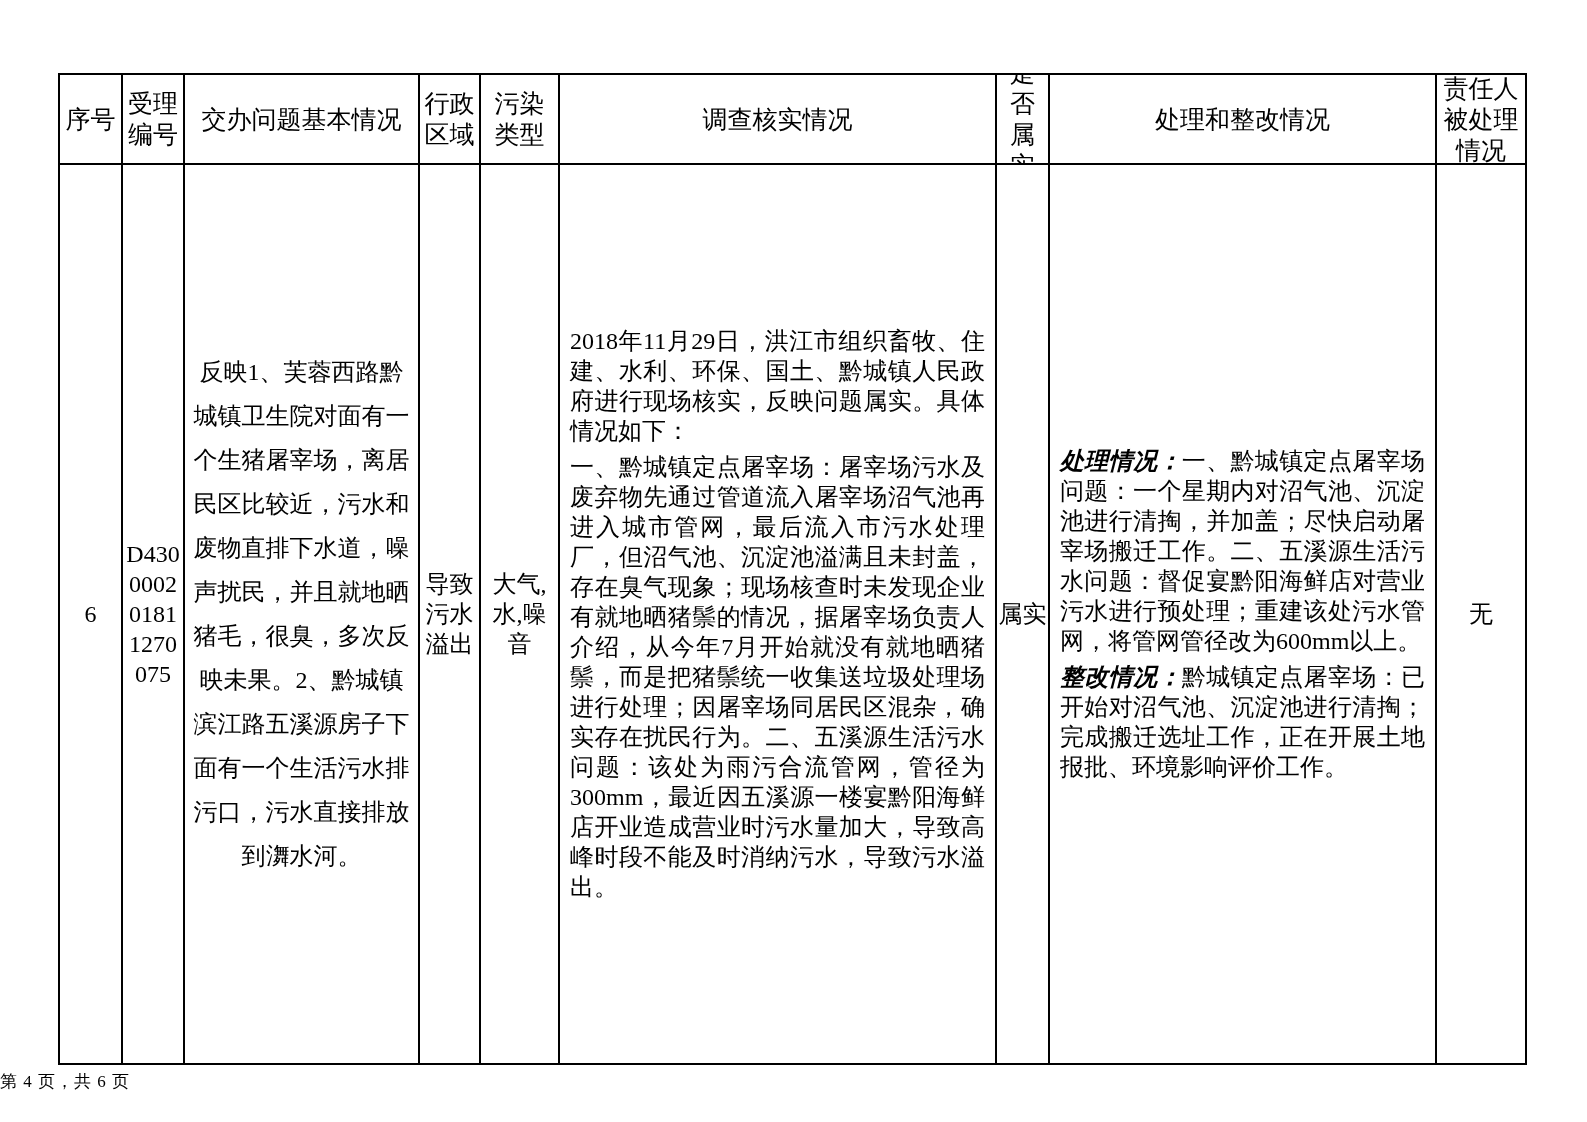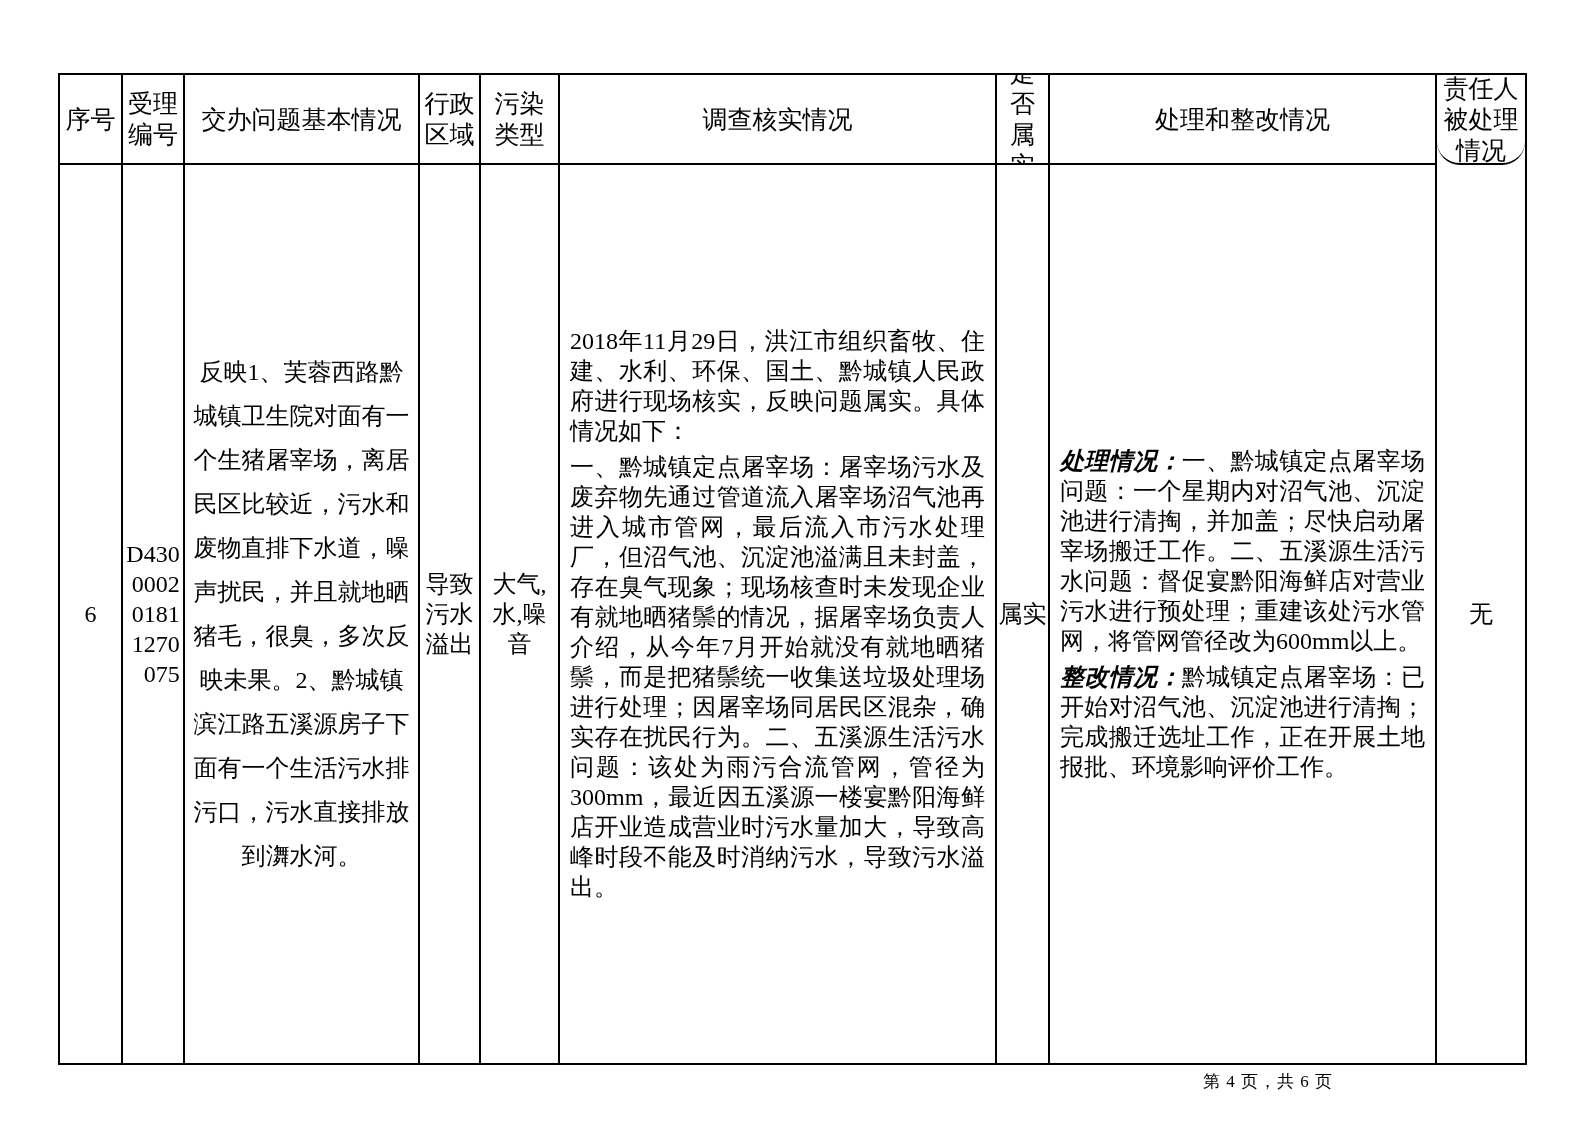--- a/index.html
+++ b/index.html
@@ -24,48 +24,48 @@
 
   .cell {
     border-right: 2px solid #000;
     overflow: hidden;
     display: flex;
     flex-direction: column;
     justify-content: center;
     font-size: 24px;
     line-height: 30px;
   }
-  .cell.last { border-right: none; border-radius: 23px; }
+  .cell.last { border-right: none; }
 
   .hcell {
     border-bottom: 2px solid #000;
     align-items: center;
     text-align: center;
     font-size: 25px;
     line-height: 31px;
     padding: 0 4px;
   }
 
   .bcell { align-items: stretch; gap: 6px; }
   .ctr { align-items: center; text-align: center; }
 
-  .num-wrap { white-space: pre-line; text-align: right; }
+  .num-wrap { white-space: pre-line; text-align: center; }
 
   .issue-cell { padding: 0 8px; text-align: center; line-height: 44px; }
 
   .para-cell { padding: 0 10px; text-align: justify; }
   .para-cell p { margin: 0; }
 
   .bold-label { font-weight: bold; font-style: italic; }
 
   .footer {
     position: absolute;
     left: 0; top: 1070px;
     width: 1333px;
-    text-align: right;
+    text-align: left;
     font-size: 17px;
     letter-spacing: 1px;
     color: #000;
   }
 </style>
 </head>
 <body>
 
 <div class="tbl">
 

